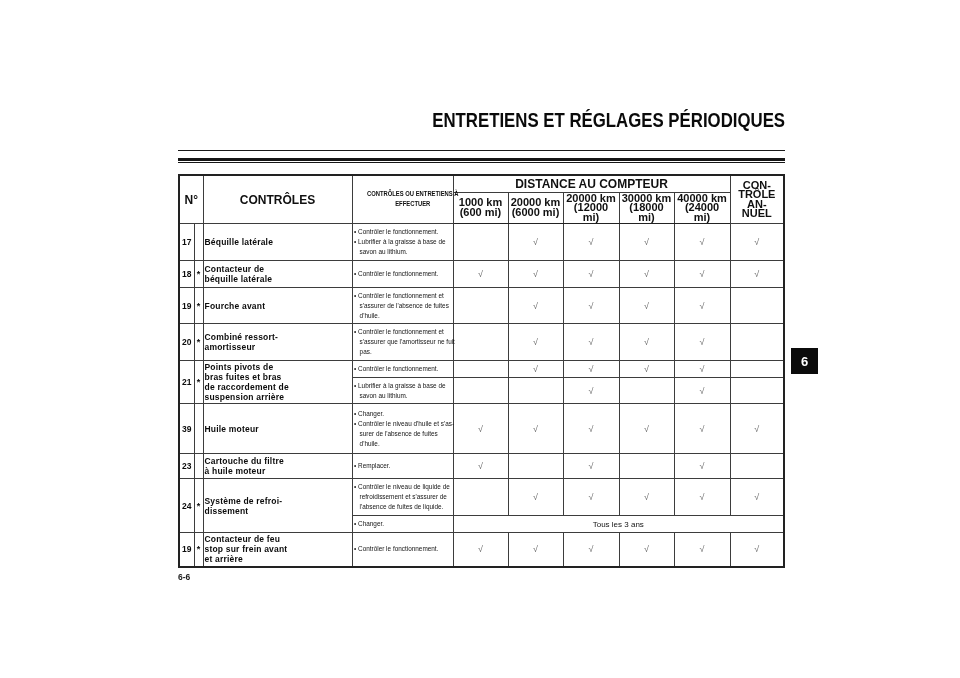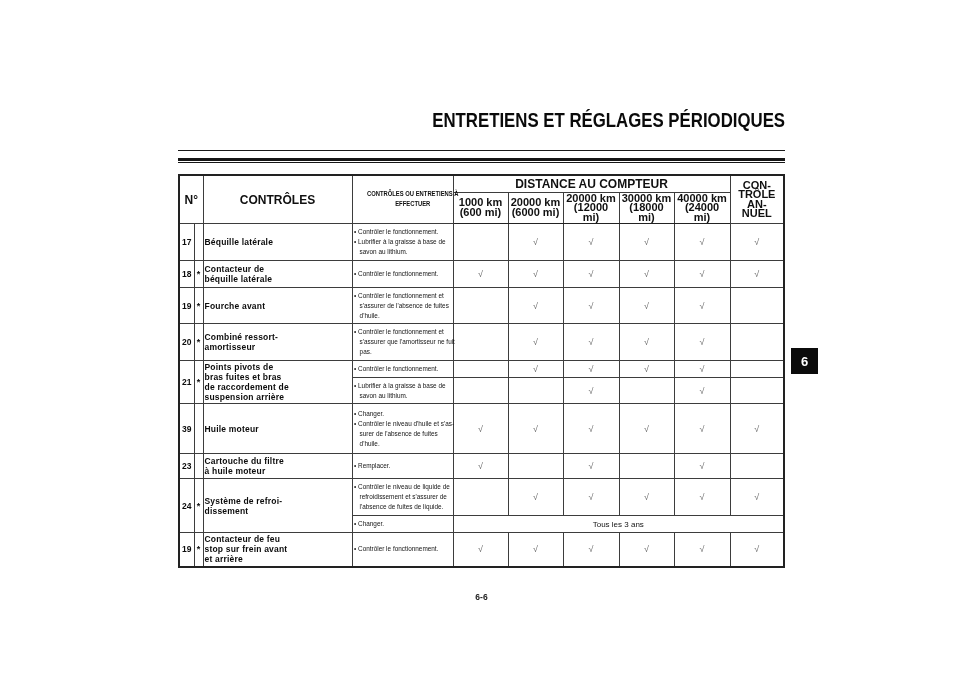--- a/index.html
+++ b/index.html
@@ -33,21 +33,21 @@
   td.ast{font-size:9px;font-weight:bold;text-align:center;color:#0c0c0c;}
   td.elem{font-size:8.5px;font-weight:bold;white-space:pre;line-height:10px;
           padding-left:5px;color:#0c0c0c;letter-spacing:0.2px;margin-left:38px;}
   td.ctrl{padding-left:3px;padding-right:1px;}
   .bullet{font-size:8px;line-height:10px;white-space:pre;padding-left:7px;
           text-indent:-7px;transform:scaleX(0.8);transform-origin:0 50%;color:#141414;}
   td.chk{text-align:center;font-size:9px;color:#6e6e6e;}
   td.span-cell{text-align:center;font-size:8px;color:#141414;}
 
   
-  .pageno{margin-top:24px;text-align:center;font-size:8.5px;font-weight:bold;color:#222;}
+  .pageno{margin-top:4px;font-size:8.5px;font-weight:bold;color:#222;}
 
   
   .tab6{position:absolute;left:791px;top:348px;width:27px;height:26px;background:#0b0b0b;
         color:#fff;font-size:13px;font-weight:bold;display:flex;align-items:center;
         justify-content:center;}
 
   
   .watermark{position:absolute;left:676px;top:644px;font-size:27px;color:#8f8f8f;
              letter-spacing:0.5px;line-height:30px;}
 </style>

